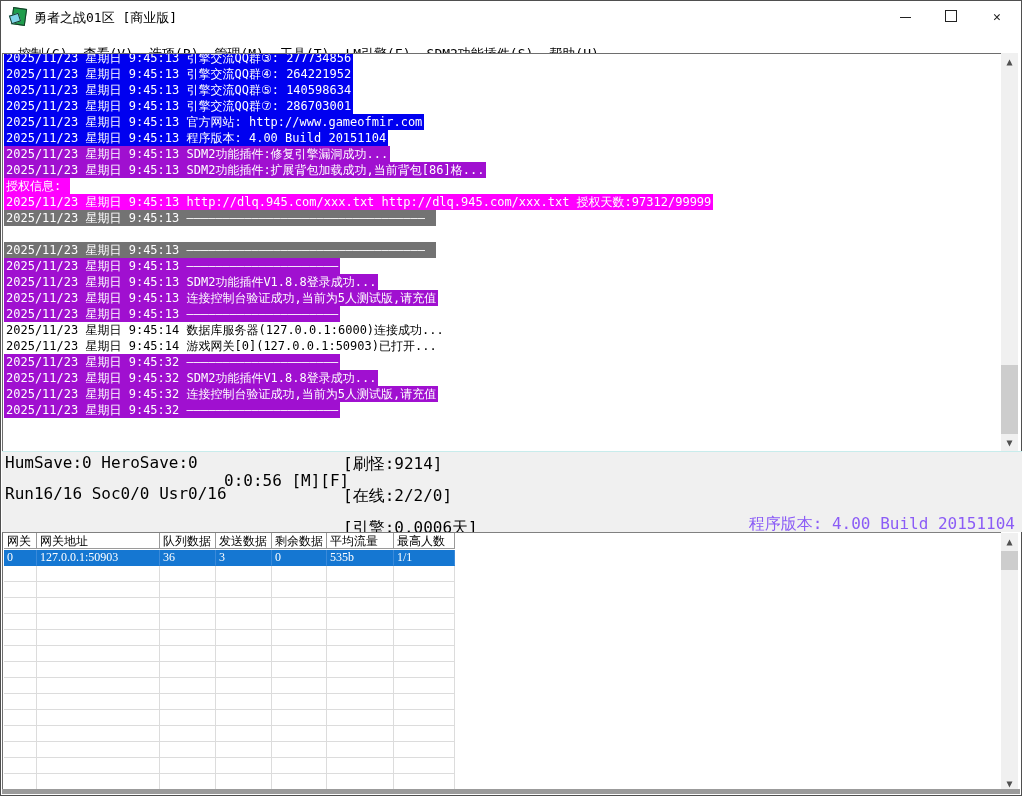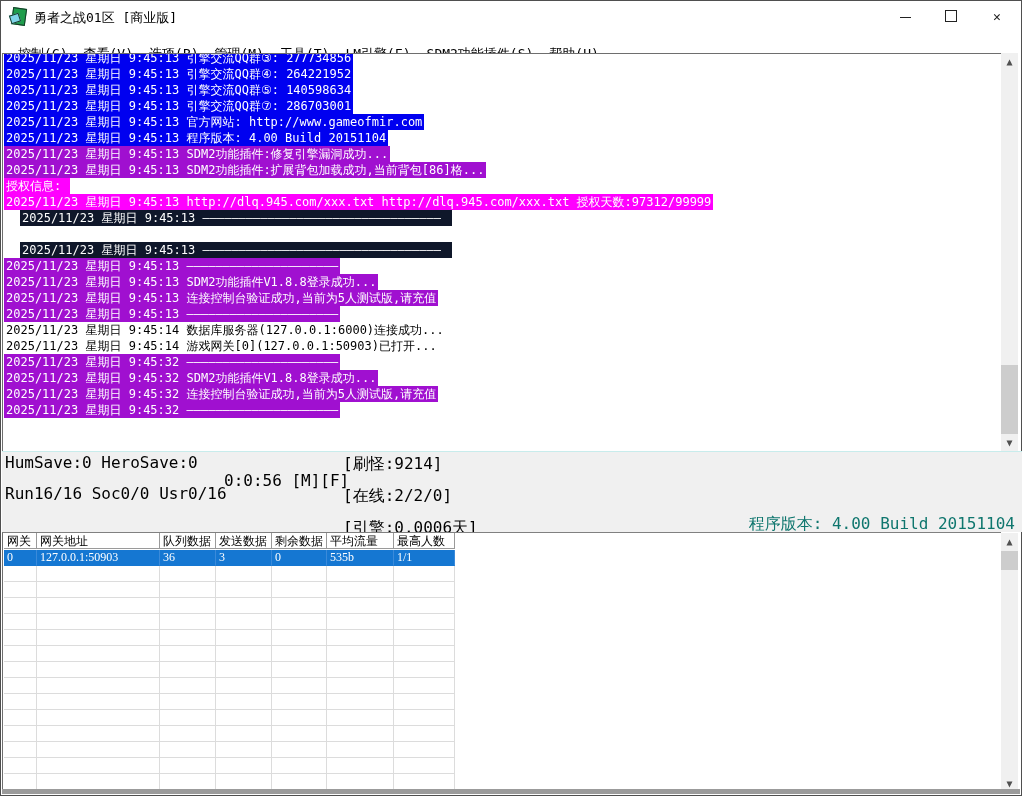--- a/index.html
+++ b/index.html
@@ -25,42 +25,42 @@
   .menu-item u{text-decoration:underline;}
 
   
   .log-panel{position:absolute;left:1px;top:52px;width:999px;height:398px;background:#fff;border-left:1px solid #6e6e6e;border-top:1px solid #6e6e6e;overflow:hidden;box-sizing:border-box;}
   .log-lines{position:absolute;left:1px;top:-4px;right:0;}
   .logline{height:16px;line-height:16px;font-size:12px;white-space:pre;}
   .bar{display:inline-block;height:16px;padding:0 2px;color:#ffffff;vertical-align:top;box-sizing:border-box;}
   .bar.blue{background:#0000f0;}
   .bar.purple{background:#a010d0;}
   .bar.magenta{background:#ff00ff;}
-  .bar.orange{background:#0f172a;margin-left:16px;}
+  .bar.orange{background:#737373;}
   .bar.plain{background:transparent;color:#000;}
   .patch{display:inline-block;width:26px;height:14px;background:#ffffff;vertical-align:middle;margin-left:1px;}
 
   
   .vsb{position:absolute;width:17px;background:#f0f0f0;}
   .vsb .arr{position:absolute;left:0;width:17px;height:17px;display:flex;align-items:center;justify-content:center;font-size:10px;color:#505050;}
   .vsb .arr.up{top:0;}
   .vsb .arr.dn{bottom:0;}
   .vsb .thumb{position:absolute;left:0;width:17px;background:#cdcdcd;}
   #log-sb{left:1000px;top:52px;height:398px;}
   #log-sb .thumb{top:312px;height:69px;}
   #tbl-sb{left:1000px;top:532px;height:259px;}
   #tbl-sb .thumb{top:18px;height:19px;}
 
   
   .status-panel{position:absolute;left:1px;top:450px;width:1020px;height:81px;background:#f0f0f0;border-top:1px solid #c8ecec;box-sizing:border-box;font-size:16px;color:#000;}
   .st-left{position:absolute;left:3px;top:3px;line-height:15.4px;white-space:pre;}
   .st-time{position:absolute;left:222px;top:19px;white-space:pre;}
   .st-right{position:absolute;left:341px;top:4px;line-height:16px;white-space:pre;}
   .st-engine{text-decoration:underline;}
-  .st-version{position:absolute;right:7px;top:62px;color:#0f766e;white-space:pre;}
+  .st-version{position:absolute;right:7px;top:62px;color:#8b5cf6;white-space:pre;}
 
   
   .table-panel{position:absolute;left:1px;top:531px;width:999px;height:260px;background:#fff;border-top:1px solid #808080;border-left:1px solid #6e6e6e;overflow:hidden;box-sizing:border-box;font-family:Liberation Serif, serif;}
   .thead{position:absolute;left:1px;top:0;height:17px;white-space:nowrap;}
   .hcell{display:inline-block;height:16px;line-height:16px;font-size:12px;padding-left:3px;border-right:1px solid #9a9a9a;border-bottom:1px solid #9a9a9a;box-sizing:border-box;vertical-align:top;background:#fff;}
   .tbody{position:absolute;left:1px;top:17px;white-space:nowrap;}
   .trow{height:16px;white-space:nowrap;}
   .tcell{display:inline-block;height:16px;line-height:15px;font-size:12px;padding-left:3px;border-right:1px solid #dcdcdc;border-bottom:1px solid #dcdcdc;box-sizing:border-box;vertical-align:top;}
   .trow.selected .tcell{background:#1577d2;color:#fff;border-right:1px solid #3a8ada;border-bottom:1px solid #1577d2;}
 

